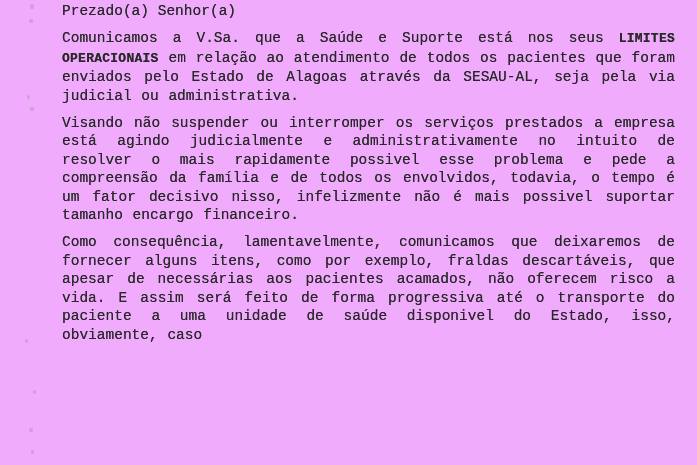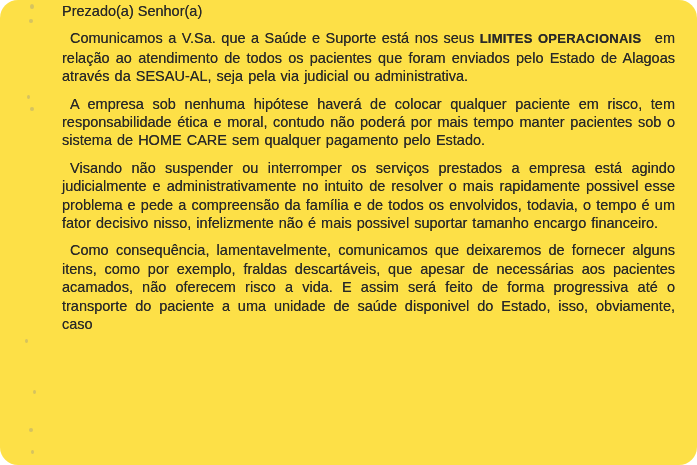--- a/index.html
+++ b/index.html
@@ -4,24 +4,23 @@
 <style>
   html, body {
     margin: 0;
     padding: 0;
     background: #ffffff;
   }
   .page {
     position: relative;
     width: 697px;
     height: 465px;
-    background: #fde047;
+    background: #f0abfc;
     overflow: hidden;
-    font-family: Liberation Sans, sans-serif;
-    border-radius: 18px;
+    font-family: Liberation Mono, monospace;
   }
   .letter {
     position: absolute;
     left: 62px;
     top: 2px;
     width: 613px;
     color: #282828;
     text-shadow: 0 0 0.5px rgba(40,40,40,0.75);
   }
   .salutation {
@@ -31,21 +30,21 @@
     white-space: nowrap;
   }
   .para {
     font-size: 14.5px;
     line-height: 18.4px;
     margin: 0 0 9px 0;
     text-align: justify;
     text-justify: inter-word;
     word-spacing: 1px;
   }
-  .seg-normal { font-weight: 400; margin-left: 8px; }
+  .seg-normal { font-weight: 400; }
   .seg-bold { font-weight: 700; }
   .seg-smallcaps-bold {
     font-weight: 700;
     font-size: 13px;
     letter-spacing: 0.25px;
     margin-top: 32px;
   }
   
   .speck {
     position: absolute;
@@ -65,19 +64,18 @@
   <div class="speck" style="left:30px; top:107px;width:4px; height:4px;"></div>
   <div class="speck" style="left:25px; top:339px;width:3px; height:4px;"></div>
   <div class="speck" style="left:33px; top:390px;width:3px; height:4px;"></div>
   <div class="speck" style="left:29px; top:428px;width:4px; height:4px;"></div>
   <div class="speck" style="left:31px; top:450px;width:3px; height:4px;"></div>
 
   <div class="letter">
     <p class="salutation">Prezado(a) Senhor(a)</p>
     <div>
         <p class="para"><span class="seg-normal">Comunicamos a V.Sa. que a Saúde e Suporte está nos seus </span><span class="seg-smallcaps-bold">LIMITES OPERACIONAIS</span><span class="seg-normal"> em relação ao atendimento de todos os pacientes que foram enviados pelo Estado de Alagoas através da SESAU-AL, seja pela via judicial ou administrativa.</span></p>
-        <p class="para"><span class="seg-normal">A empresa sob nenhuma hipótese haverá de colocar qualquer paciente em risco, tem responsabilidade ética e moral, contudo não poderá por mais tempo manter pacientes sob o sistema de HOME CARE sem qualquer pagamento pelo Estado.</span></p>
         <p class="para"><span class="seg-normal">Visando não suspender ou interromper os serviços prestados a empresa está agindo judicialmente e administrativamente no intuito de resolver o mais rapidamente possivel esse problema e pede a compreensão da família e de todos os envolvidos, todavia, o tempo é um fator decisivo nisso, infelizmente não é mais possivel suportar tamanho encargo financeiro.</span></p>
         <p class="para"><span class="seg-normal">Como consequência, lamentavelmente, comunicamos que deixaremos de fornecer alguns itens, como por exemplo, fraldas descartáveis, que apesar de necessárias aos pacientes acamados, não oferecem risco a vida. E assim será feito de forma progressiva até o transporte do paciente a uma unidade de saúde disponivel do Estado, isso, obviamente, caso</span></p>
       </div>
   </div>
 
 </div>
 
 </body></html>

